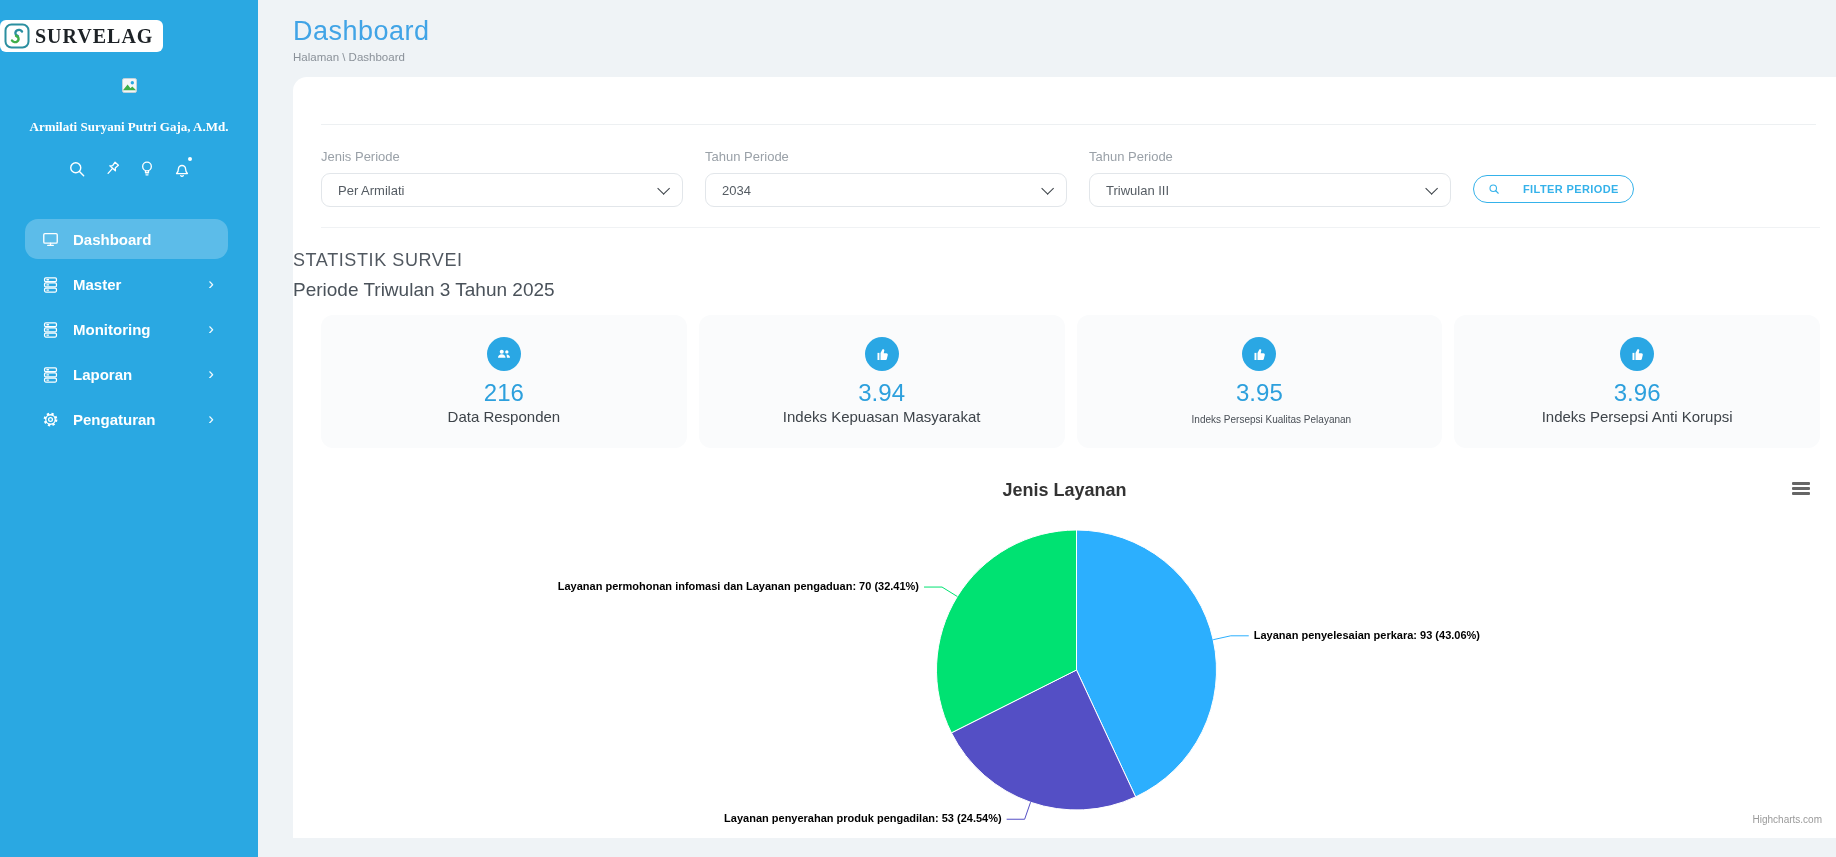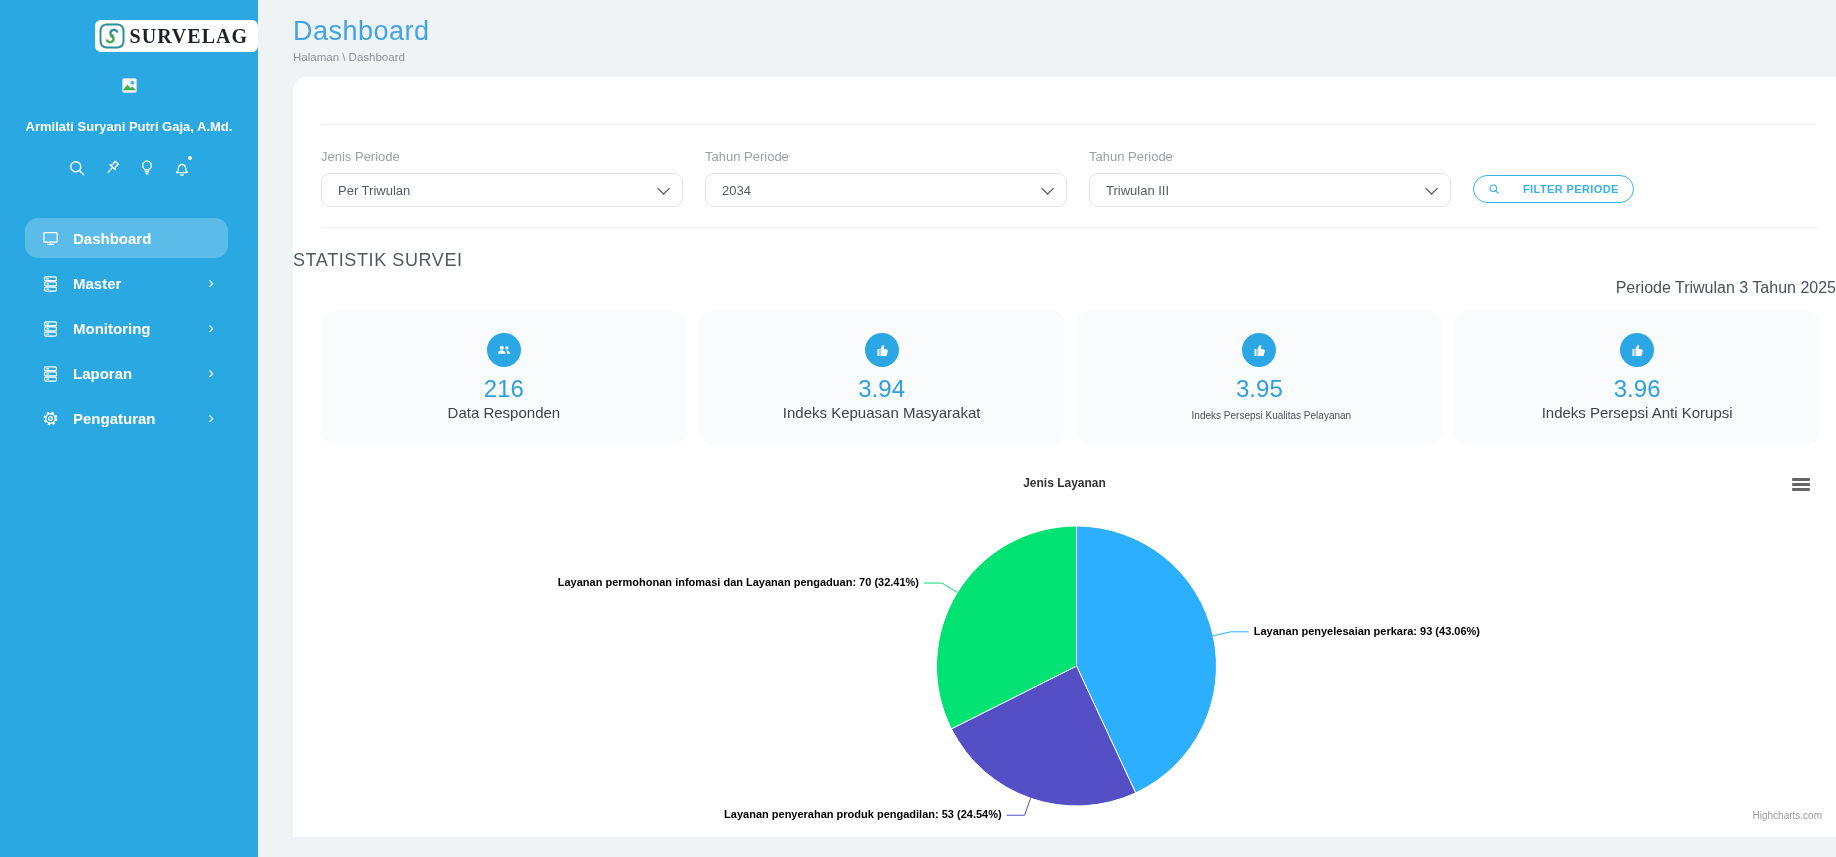--- a/index.html
+++ b/index.html
@@ -2,28 +2,28 @@
 <html><head>
 <meta charset="utf-8">
 <style>
   * { margin:0; padding:0; box-sizing:border-box; }
   html,body { width:1836px; height:857px; overflow:hidden;
               font-family:"Liberation Sans", sans-serif; background:#eff3f6; }
 
   
   .sidebar { position:fixed; left:0; top:0; width:258px; height:857px;
              background:#2aa8e2; color:#fff; z-index:5; }
-  .logo-wrap { display:flex; justify-content:flex-end; margin-top:20px; }
+  .logo-wrap { display:flex; justify-content:flex-start; margin-top:20px; }
   .logo-box { background:#fff; border-radius:6px; padding:3px 10px 3px 4px;
               display:inline-flex; align-items:center; gap:5px; }
   .logo-text { font-family:"Liberation Serif", serif; font-weight:700;
                font-size:20px; letter-spacing:1px; color:#1d2226; }
   .avatar-wrap { display:flex; justify-content:center; margin-top:26px; }
   .user-name { text-align:center; font-size:13px; font-weight:700; margin-top:26px;
-               padding:0 8px; }
+               padding:0 8px;font-family:Liberation Serif, serif; }
   .quick-icons { display:flex; justify-content:center; gap:15px; margin-top:24px; }
   .qicon { position:relative; width:20px; height:20px; cursor:pointer; }
   .qicon svg { width:20px; height:20px; }
   .bell-dot { position:absolute; top:-2px; right:0px; width:4px; height:4px;
               border-radius:50%; background:#fff; }
   .menu { margin-top:40px; }
   .menu-item { display:flex; align-items:center; height:40px; margin:5px 30px 5px 25px;
                padding:0 14px 0 16px; border-radius:13px; cursor:pointer;
                font-size:15px; font-weight:600; }
   .menu-item.active { background:rgba(255,255,255,0.24); }
@@ -50,33 +50,33 @@
   .select-box .sel-chev { margin-left:auto; width:9px; height:9px; border-right:1.6px solid #3c4248;
                 border-bottom:1.6px solid #3c4248; transform:rotate(45deg) translateY(-3px); }
   .filter-btn { margin-top:26px; height:28px; border:1px solid #35b2ea; border-radius:15px;
                 background:#fff; color:#35b2ea; font-size:11px; font-weight:600;
                 letter-spacing:.4px; padding:0 14px; display:inline-flex; align-items:center;
                 gap:23px; cursor:pointer; font-family:"Liberation Sans", sans-serif; }
   .hr2 { border:none; border-top:1px solid #f0f2f4; margin:0 16px 0 28px; }
 
   .stat-title { font-size:18px; color:#515860; letter-spacing:.6px;
                 margin-top:22px; }
-  .stat-subtitle { text-align:right; font-size:16px; color:#4a525a; margin-top:8px; }
+  .stat-subtitle { text-align:left; font-size:19px; color:#4a525a; margin-top:8px; }
   .stats-row { display:flex; gap:12px; padding:14px 16px 0 28px; }
   .stat-card { flex:1; background:#fafbfc; border-radius:12px; height:133px;
                display:flex; flex-direction:column; align-items:center; }
   .stat-ico { width:34px; height:34px; border-radius:50%; background:#2aa7e4;
               margin-top:22px; display:flex; align-items:center; justify-content:center; }
   .stat-ico svg { width:18px; height:18px; }
   .stat-value { color:#2da0dd; font-size:24px; margin-top:8px; }
   .stat-label { color:#3e444a; font-size:15px; margin-top:1px; }
   .stat-label.small { font-size:10px; margin-top:7px; color:#494f56;padding-left:24px; }
 
   .chart-header { position:relative; margin-top:32px; height:22px; }
-  .chart-title { text-align:center; font-size:12px; font-weight:700; color:#333; }
+  .chart-title { text-align:center; font-size:18px; font-weight:700; color:#333; }
   .chart-menu-btn { position:absolute; right:26px; top:2px; width:18px; cursor:pointer;
                     display:flex; flex-direction:column; gap:2.5px; }
   .chart-menu-btn span { display:block; height:2.5px; background:#666; border-radius:1px; }
 
   .pie-container { position:relative; width:100%; height:332px; margin-top:4px; }
   .pie-container svg { position:absolute; left:0; top:0; }
   .pie-label { position:absolute; font-size:11px; font-weight:700; color:#000;
                white-space:nowrap; }
   .hc-credit { position:absolute; right:14px; top:308px; font-size:10px; color:#9a9a9a;
                cursor:pointer; }
@@ -213,21 +213,21 @@
     <div class="breadcrumb">Halaman \ Dashboard</div>
   </div>
 
   <div class="card">
     <div class="card-top"></div>
 
     <div class="filter-row">
       <div class="filter-field">
         <div class="filter-label">Jenis Periode</div>
         <div class="select-box">
-          <span>Per Triwulan</span>
+          <span>Per Armilati</span>
           <span class="sel-chev"></span>
         </div>
       </div>
       <div class="filter-field">
         <div class="filter-label">Tahun Periode</div>
         <div class="select-box">
           <span>2034</span>
           <span class="sel-chev"></span>
         </div>
       </div>

